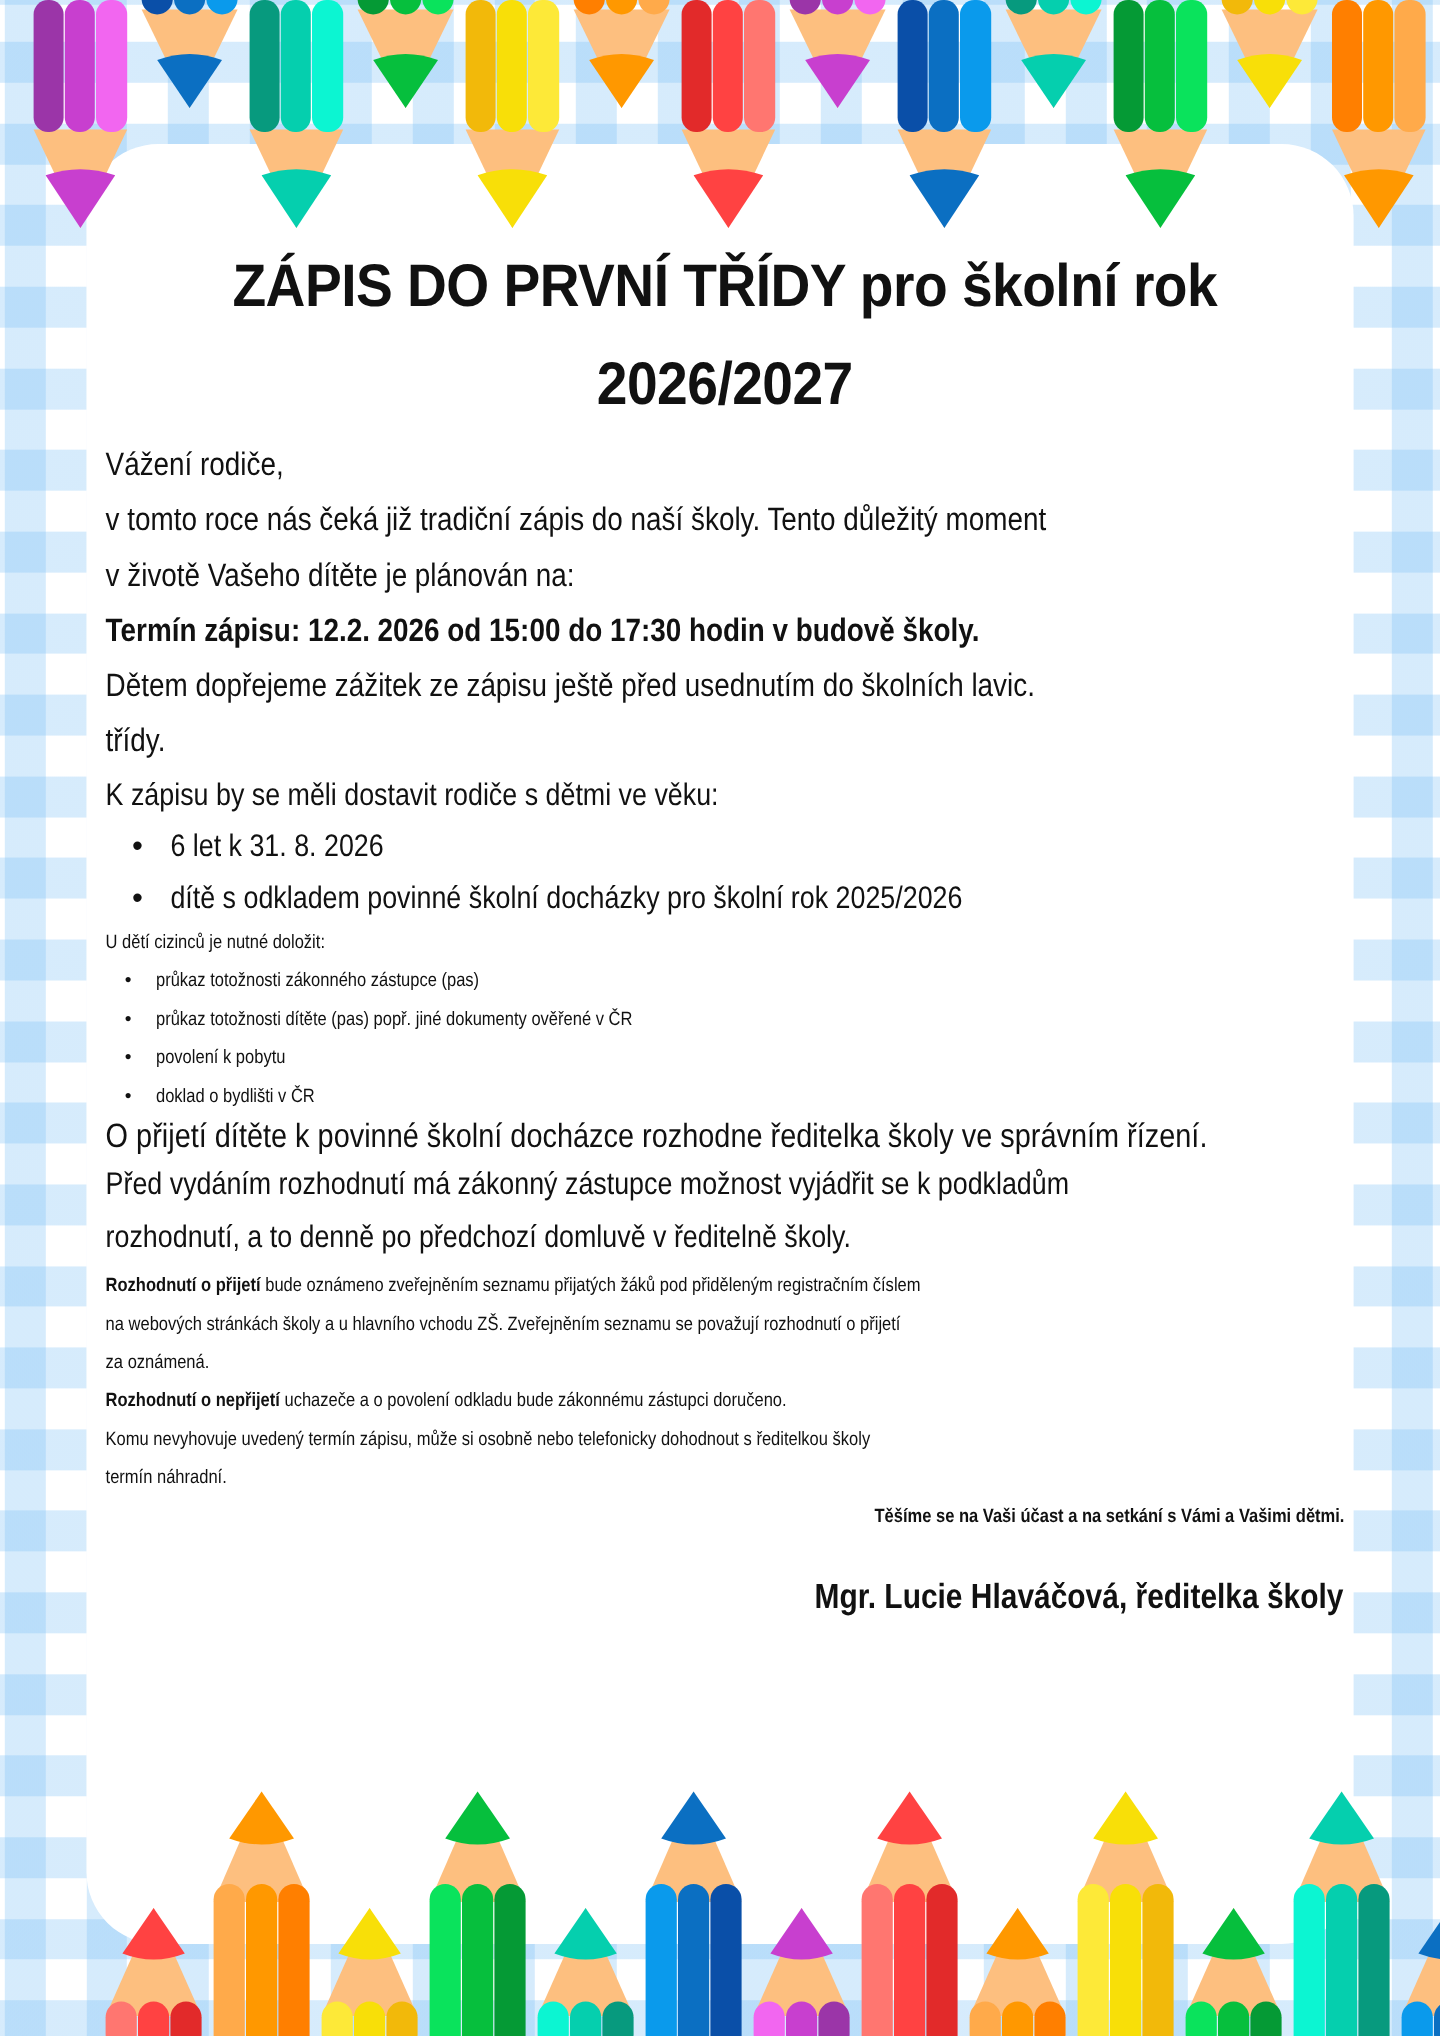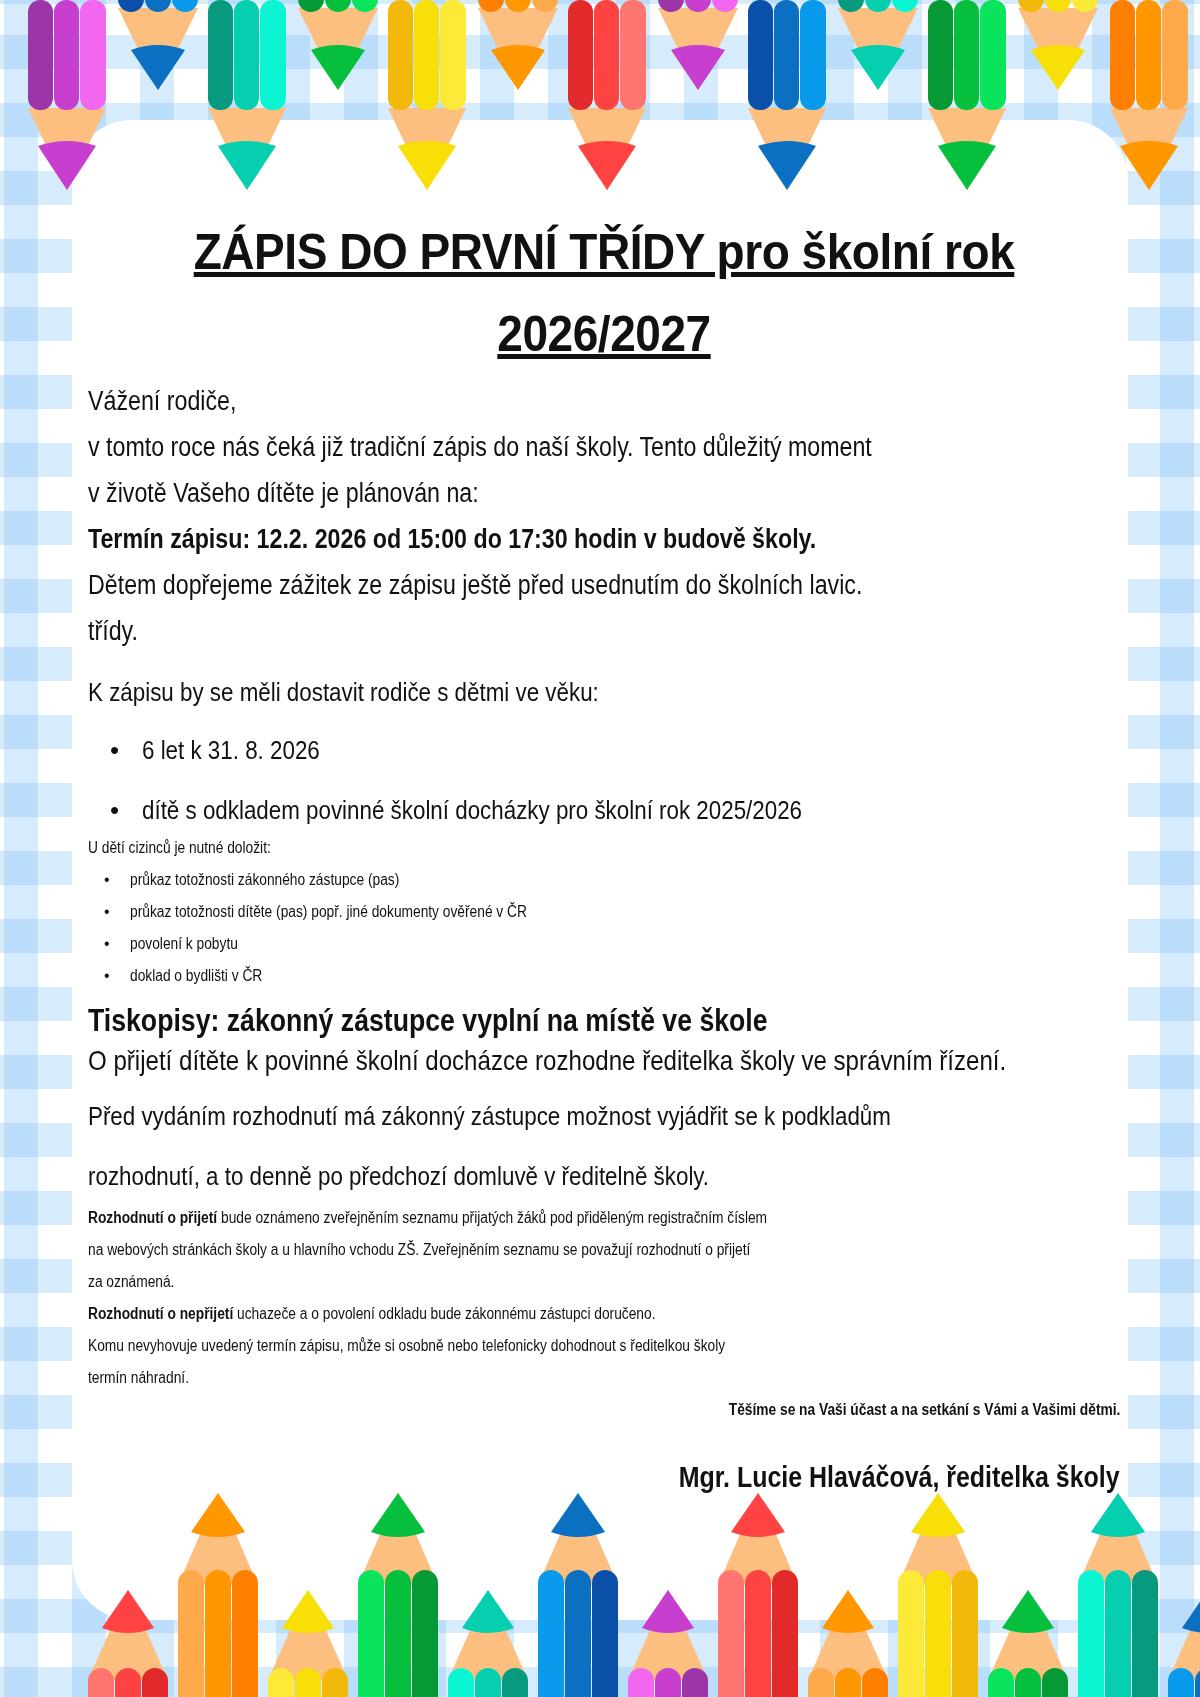--- a/index.html
+++ b/index.html
@@ -21,37 +21,37 @@
   .paper {
     position: absolute; left: 72px; top: 120px; width: 1056px; height: 1500px;
     background: #ffffff; border-radius: 60px;
   }
   .pencils { position: absolute; left: 0; width: 1200px; }
   .pencils.top { top: 0; height: 200px; }
   .pencils.bottom { top: 1480px; height: 217px; }
   .pencils svg { position: absolute; left: 0; top: 0; }
 
   .content {
-    position: absolute; left: 88px; top: 210px; width: 1032px; text-decoration: underline;
+    position: absolute; left: 88px; top: 196px; width: 1032px;
   }
   h1 {
     margin: 0; text-align: center; font-weight: bold;
     font-family: "Liberation Sans", sans-serif;
     font-size: 50px; line-height: 60px; letter-spacing: -0.5px;
     transform: scaleX(0.92); transform-origin: center;
     padding-top: 12px;
   }
   .title-line2 { display:block; margin-top: 22px; }
   .body-lg { font-size: 27px; line-height: 46px; transform-origin: left; }
   .body-sm { font-size: 16px; line-height: 32px; }
   .body-md { font-size: 26px; line-height: 44px; }
   .cond { display: inline-block; transform: scaleX(0.86); transform-origin: left center; white-space: nowrap; }
   .row { height: 46px; position: relative; }
   .row-sm { height: 32px; position: relative; }
-  .row-md { height: 44px; position: relative; margin-top: 16px; }
+  .row-md { height: 44px; position: relative; }
   .bold { font-weight: bold; }
   .bullet-row { position: relative; }
   .bullet { position: absolute; top: 0; }
   .right { text-align: right; }
   .tiskopisy { font-size: 31px; line-height: 46px; font-weight: bold; }
 </style>
 </head>
 <body>
 
 <div class="gingham"></div>
@@ -317,21 +317,20 @@
   </div>
   <div class="row-sm body-sm bullet-row">
     <span class="bullet" style="left:16px">•</span>
     <span class="cond" style="margin-left:42px">povolení k pobytu</span>
   </div>
   <div class="row-sm body-sm bullet-row">
     <span class="bullet" style="left:16px">•</span>
     <span class="cond" style="margin-left:42px">doklad o bydlišti v ČR</span>
   </div>
 
-  <div class="tiskopisy" style="height:46px; margin-top:6px"><span class="cond">Tiskopisy: zákonný zástupce vyplní na místě ve škole</span></div>
 
   <div class="row-sm" style="font-size:28px; line-height:34px; height:34px"><span class="cond">O přijetí dítěte k povinné školní docházce rozhodne ředitelka školy ve správním řízení.</span></div>
   <div class="row-md body-md"><span class="cond">Před vydáním rozhodnutí má zákonný zástupce možnost vyjádřit se k podkladům</span></div>
   <div class="row-md body-md"><span class="cond">rozhodnutí, a to denně po předchozí domluvě v ředitelně školy.</span></div>
 
   <div class="row-sm body-sm" style="margin-top:4px">
     <span class="cond"><span class="bold">Rozhodnutí o přijetí</span><span> bude oznámeno zveřejněním seznamu přijatých žáků pod přiděleným registračním číslem</span></span>
   </div>
   <div class="row-sm body-sm"><span class="cond">na webových stránkách školy a u hlavního vchodu ZŠ. Zveřejněním seznamu se považují rozhodnutí o přijetí</span></div>
   <div class="row-sm body-sm"><span class="cond">za oznámená.</span></div>

